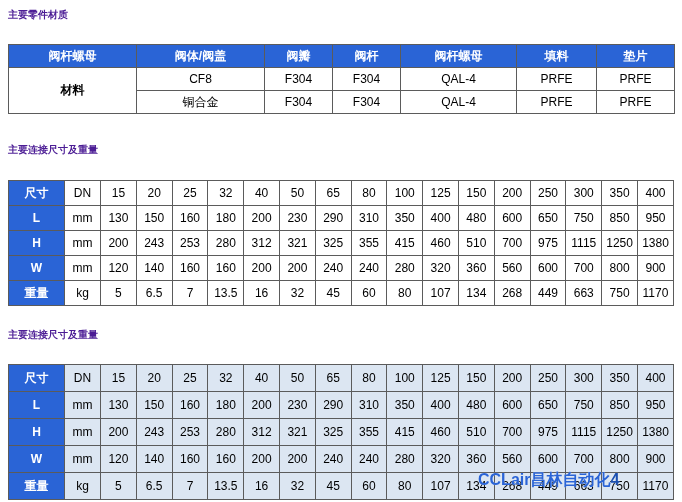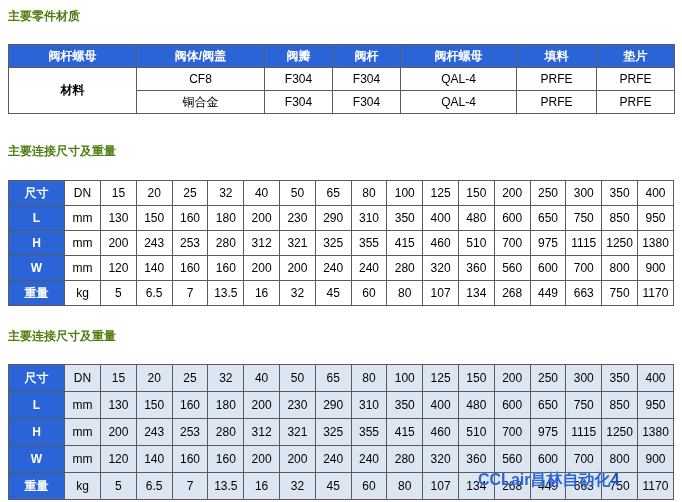--- a/index.html
+++ b/index.html
@@ -16,22 +16,22 @@
     overflow: hidden;
     position: relative;
   }
   .page {
     position: relative;
     width: 682px;
     height: 502px;
   }
   .section-title {
     font-weight: bold;
-    font-size: 12px;
-    color: #4d7c0f;
+    font-size: 10px;
+    color: #4c1d95;
     margin: 0;
   }
   .title1 { position: absolute; left: 8px; top: 8px; }
   .title2 { position: absolute; left: 8px; top: 143px; }
   .title3 { position: absolute; left: 8px; top: 328px; }
 
   table {
     border-collapse: collapse;
     table-layout: fixed;
   }

